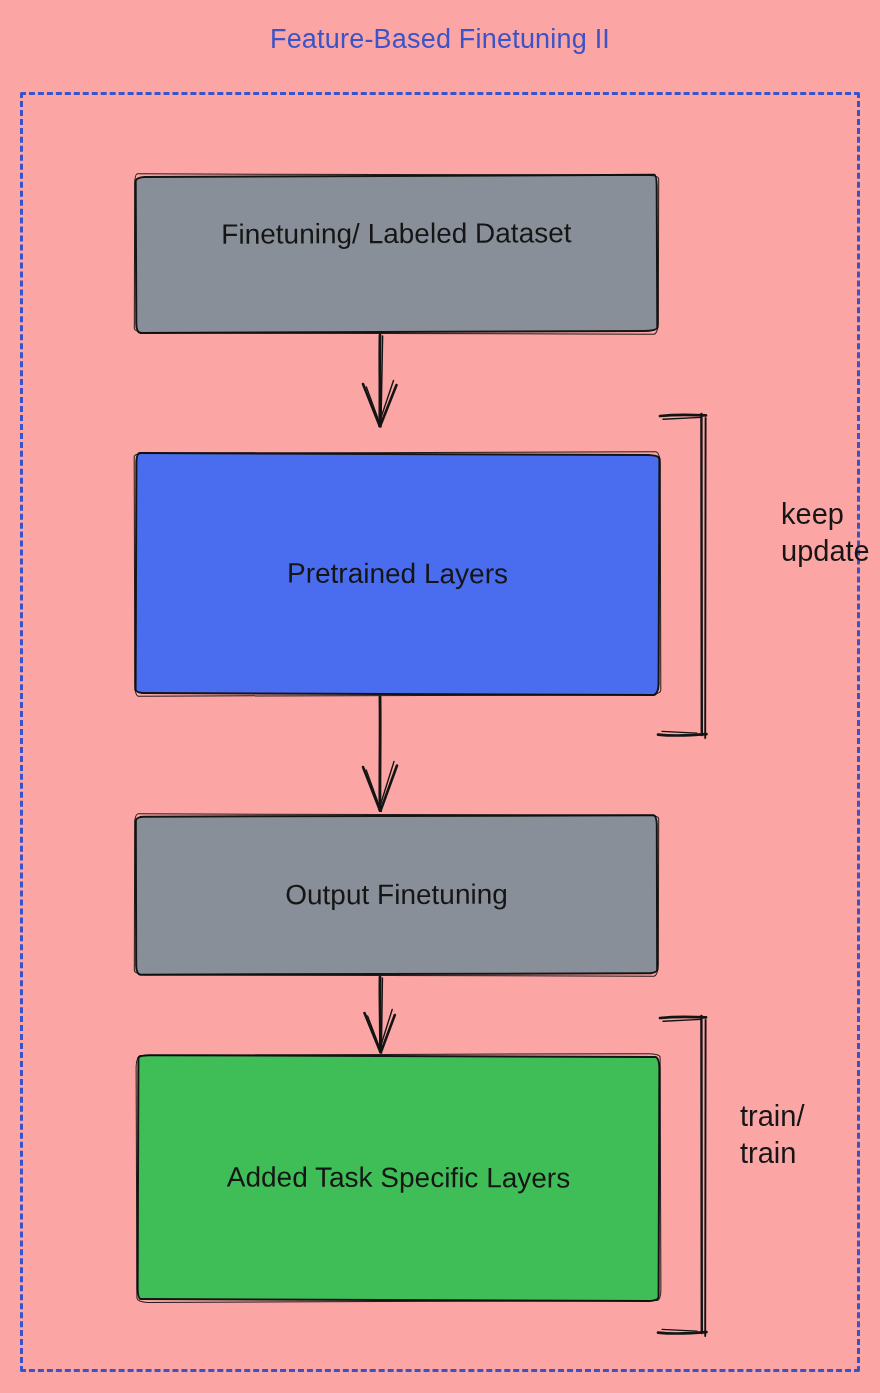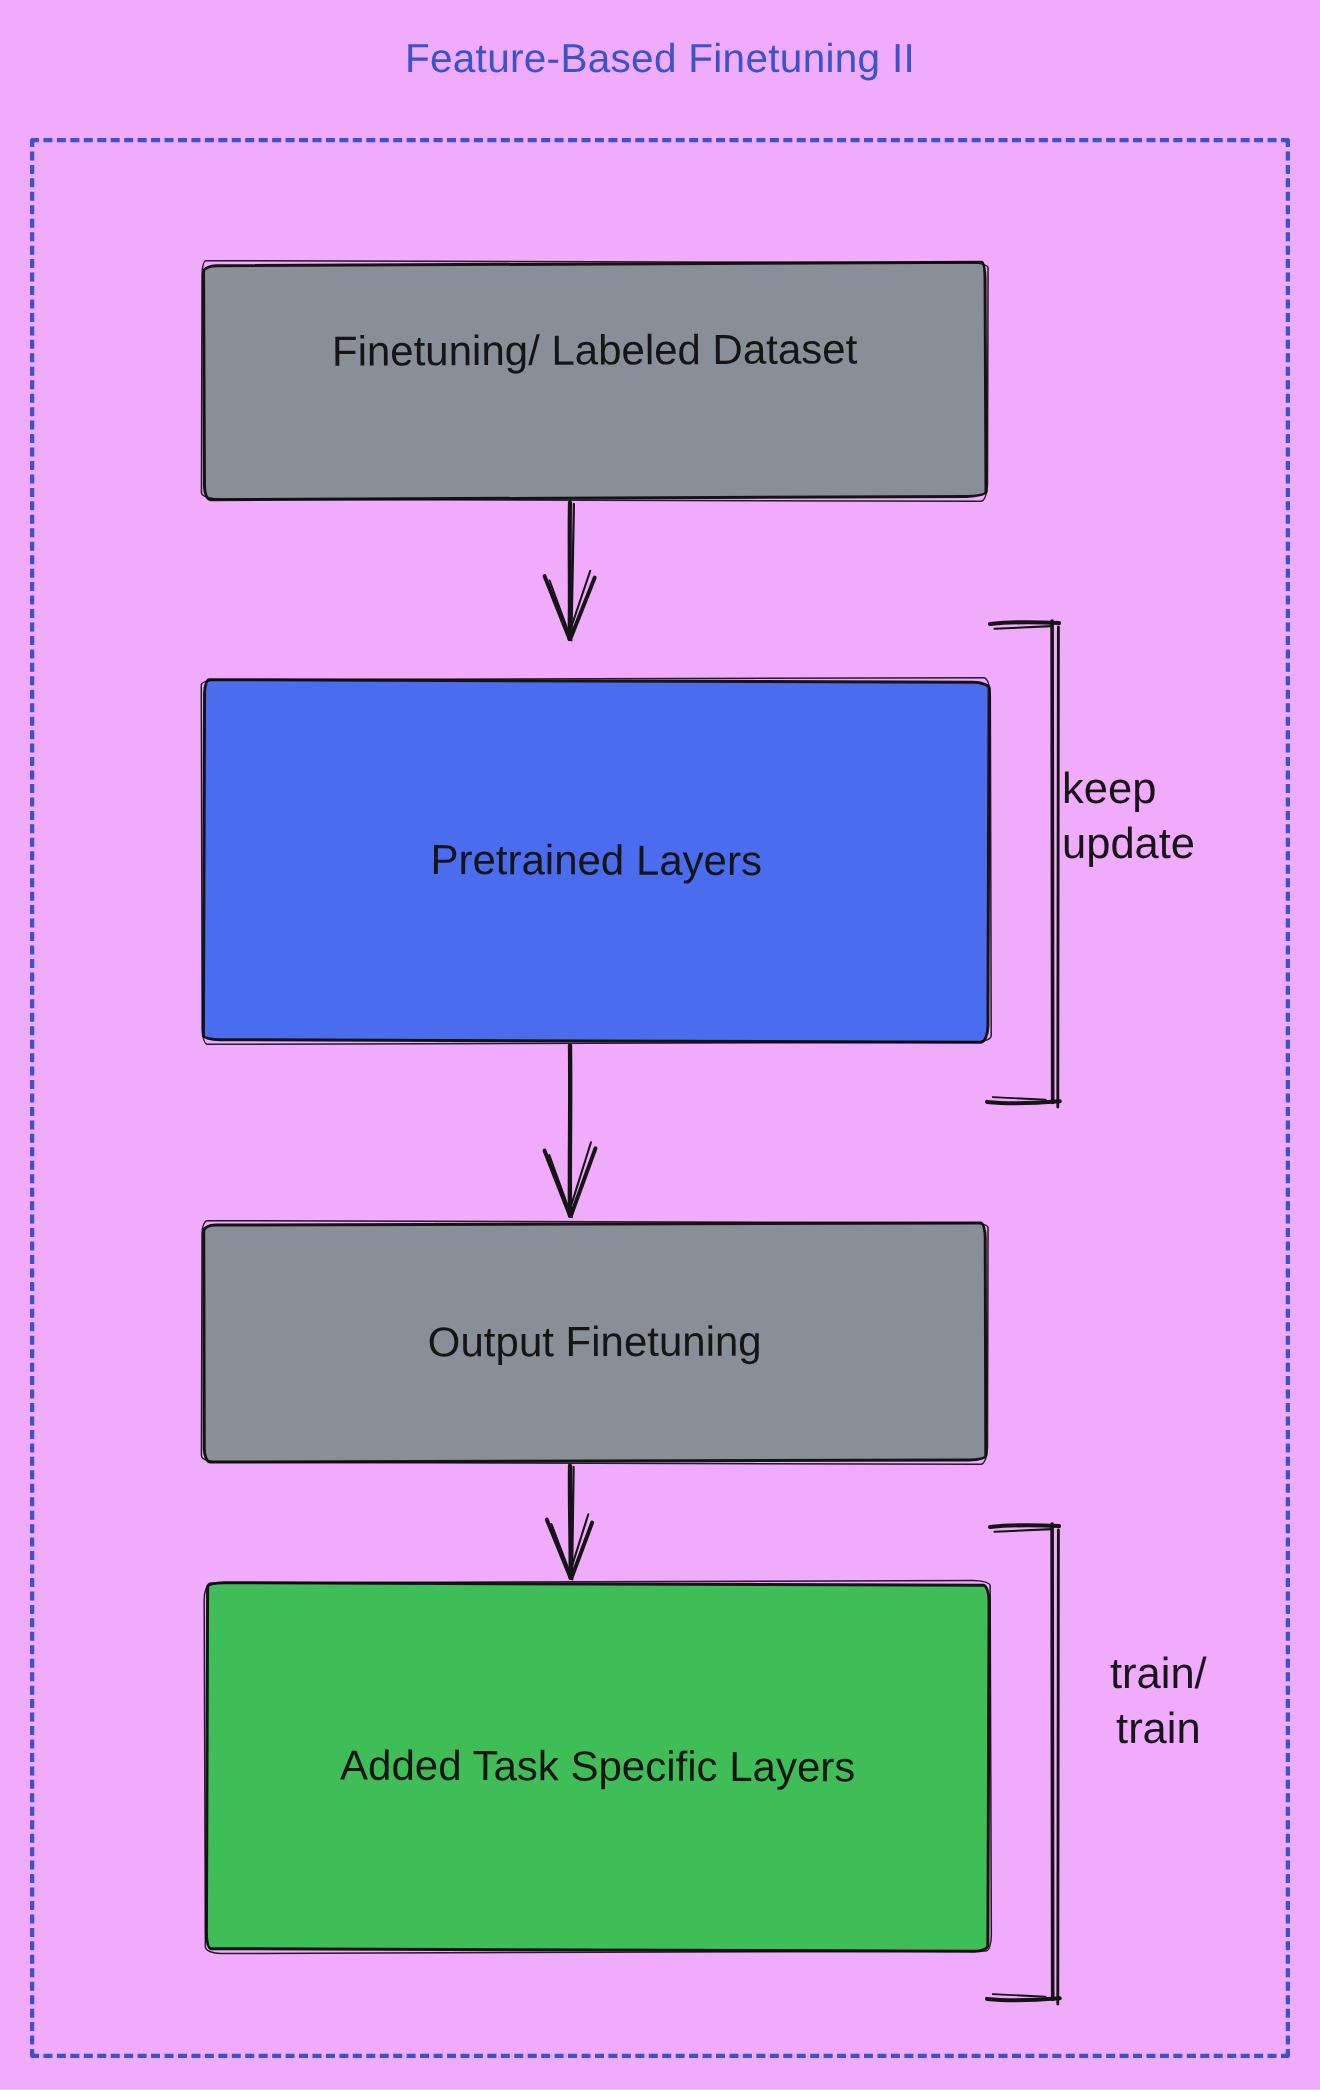--- a/index.html
+++ b/index.html
@@ -5,21 +5,21 @@
   * { margin: 0; padding: 0; box-sizing: border-box; }
   html, body { background: #ffffff; }
   body {
     width: 880px; height: 1393px;
     font-family: "Liberation Sans", "DejaVu Sans", sans-serif;
     color: #151515;
   }
   .canvas {
     position: relative;
     width: 880px; height: 1393px;
-    background: #f0abfc;
+    background: #fca5a5;
     overflow: hidden;
   }
   .title {
     position: absolute;
     top: 24px; left: 0; width: 100%;
     text-align: center;
     font-size: 27px;
     letter-spacing: 0.2px;
   }
   .frame {
@@ -77,22 +77,22 @@
   .arrow-3 { left: 348px; top: 976px; }
   .bracket-1 { left: 648px; top: 404px; }
   .bracket-2 { left: 648px; top: 1006px; }
 
   .annotation {
     position: absolute;
     font-size: 29px;
     line-height: 37px;
     color: #161616;
   }
-  .annotation-keep-frozen { left: 708px; top: 496px; margin-top: 12px; }
-  .annotation-train-update { left: 740px; top: 1098px; text-align: center; }
+  .annotation-keep-frozen { left: 781px; top: 496px; }
+  .annotation-train-update { left: 740px; top: 1098px; }
 </style>
 </head>
 <body>
 
 <div class="canvas">
 
   <div class="title" style="color: rgb(58, 83, 200);">Feature-Based Finetuning II</div>
 
   <div class="frame" style="border-color: rgb(58, 83, 200);"></div>
 

